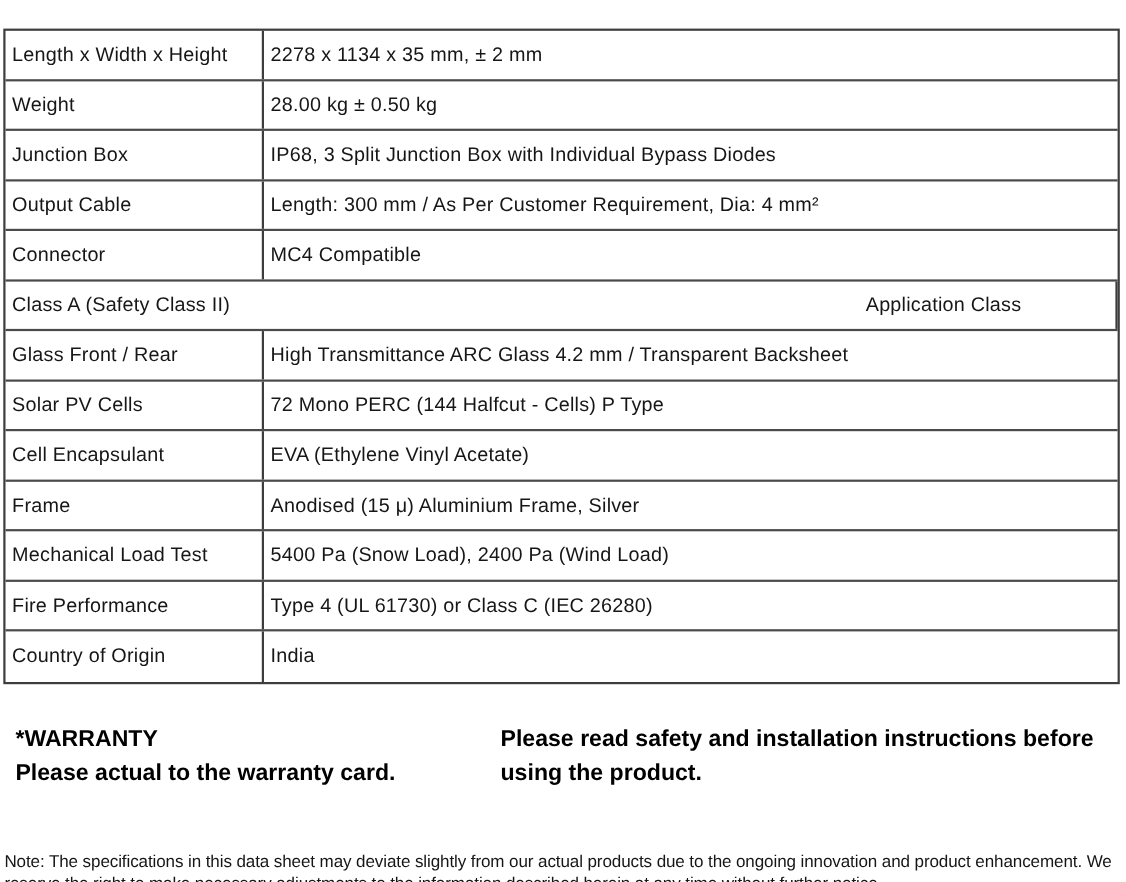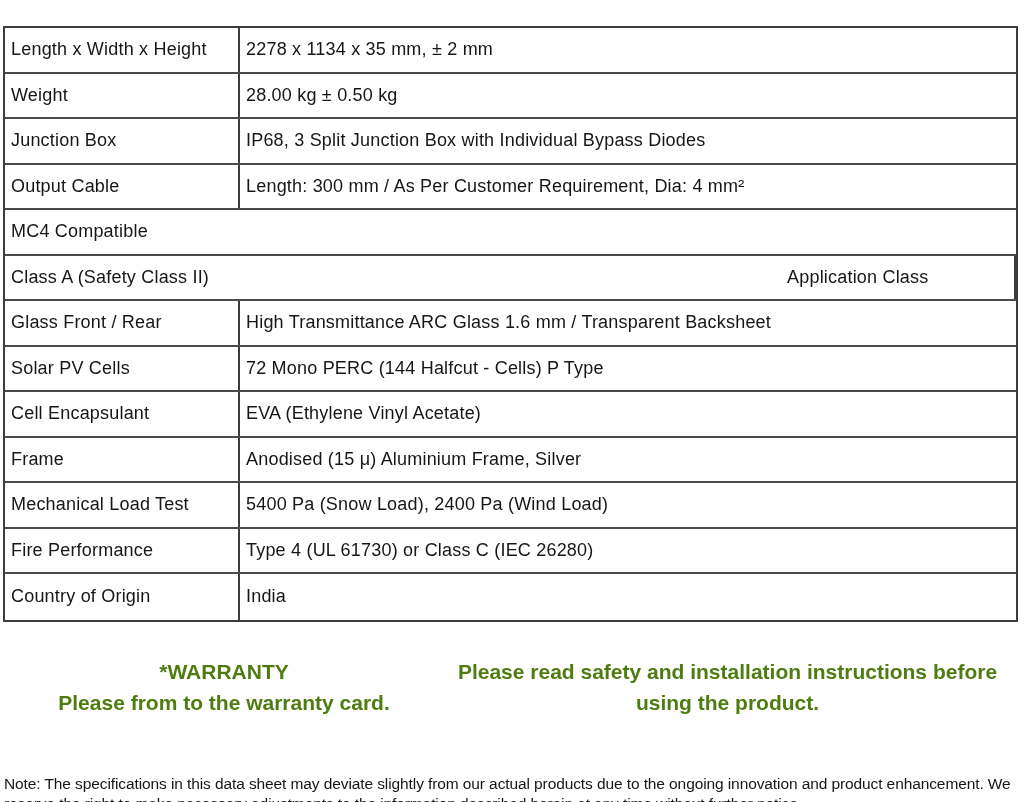--- a/index.html
+++ b/index.html
@@ -51,22 +51,21 @@
     flex: 1;
     padding-left: 6px;
     border-radius: 17px;
   }
   .notice-block {
     position: absolute;
     top: 644px;
     font-weight: 700;
     font-size: 21px;
     line-height: 30.5px;
-    color: #4d7c0f;
-    text-align: center;
+    color: #000000;
   }
   .notice-block.warranty { left: 14px; width: 420px; }
   .notice-block.caution  { left: 455px; width: 545px; }
   .footnote {
     position: absolute;
     left: 4px;
     top: 761px;
     width: 1018px;
     font-size: 15.5px;
     line-height: 19.5px;
@@ -90,29 +89,30 @@
     </div>
     <div class="tr">
       <div class="td label">Junction Box</div>
       <div class="td value">IP68, 3 Split Junction Box with Individual Bypass Diodes</div>
     </div>
     <div class="tr">
       <div class="td label">Output Cable</div>
       <div class="td value">Length: 300 mm / As Per Customer Requirement, Dia:  4 mm²</div>
     </div>
     <div class="tr">
+      <div class="td label">Connector</div>
       <div class="td value">MC4 Compatible</div>
     </div>
     <div class="tr">
       <div class="td value">Class A (Safety Class II)</div>
       <div class="td label">Application Class</div>
     </div>
     <div class="tr">
       <div class="td label">Glass Front / Rear</div>
-      <div class="td value">High Transmittance ARC Glass 1.6 mm / Transparent Backsheet</div>
+      <div class="td value">High Transmittance ARC Glass 4.2 mm / Transparent Backsheet</div>
     </div>
     <div class="tr">
       <div class="td label">Solar PV Cells</div>
       <div class="td value">72 Mono PERC (144 Halfcut - Cells) P Type</div>
     </div>
     <div class="tr">
       <div class="td label">Cell Encapsulant</div>
       <div class="td value">EVA (Ethylene Vinyl Acetate)</div>
     </div>
     <div class="tr">
@@ -128,21 +128,21 @@
       <div class="td value">Type 4 (UL 61730) or Class C (IEC 26280)</div>
     </div>
     <div class="tr">
       <div class="td label">Country of Origin</div>
       <div class="td value">India</div>
     </div>
   </div>
 
   <div class="notice-block warranty">
     <div>*WARRANTY</div>
-    <div>Please from to the warranty card.</div>
+    <div>Please actual to the warranty card.</div>
   </div>
 
   <div class="notice-block caution">
     <div>Please read safety and installation instructions before using the product.</div>
   </div>
 
   <div class="footnote">Note: The specifications in this data sheet may deviate slightly from our actual products due to the ongoing innovation and product enhancement. We reserve the right to make necessary adjustments to the information described herein at any time without further notice.</div>
 
 </div>
 

